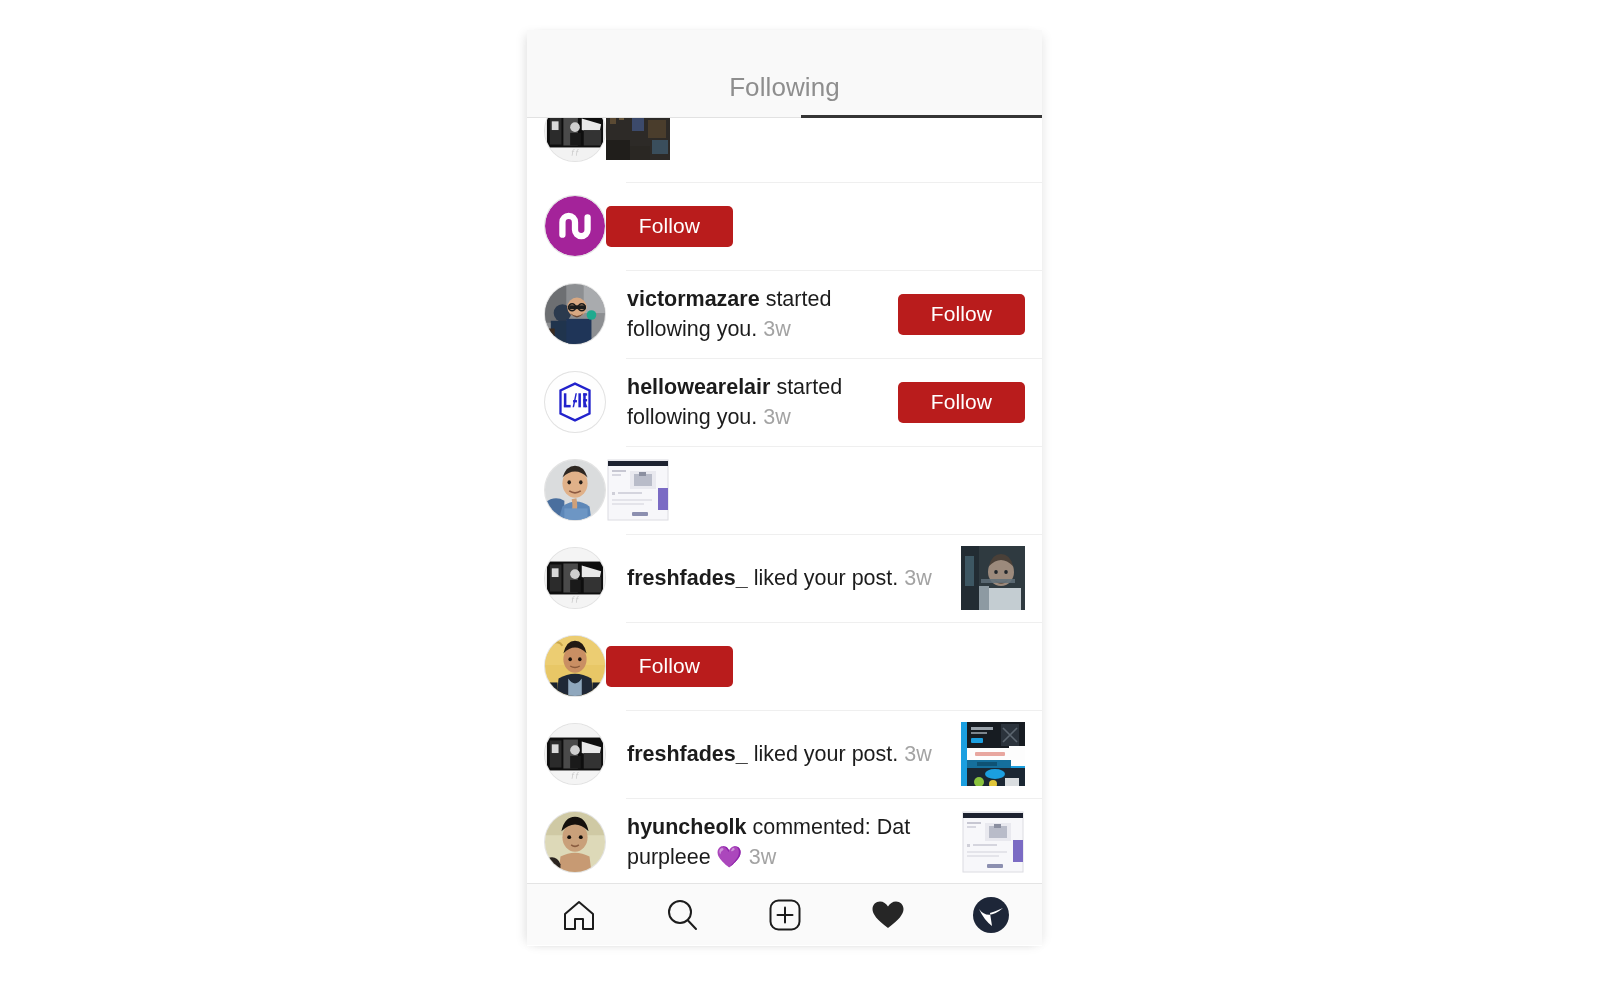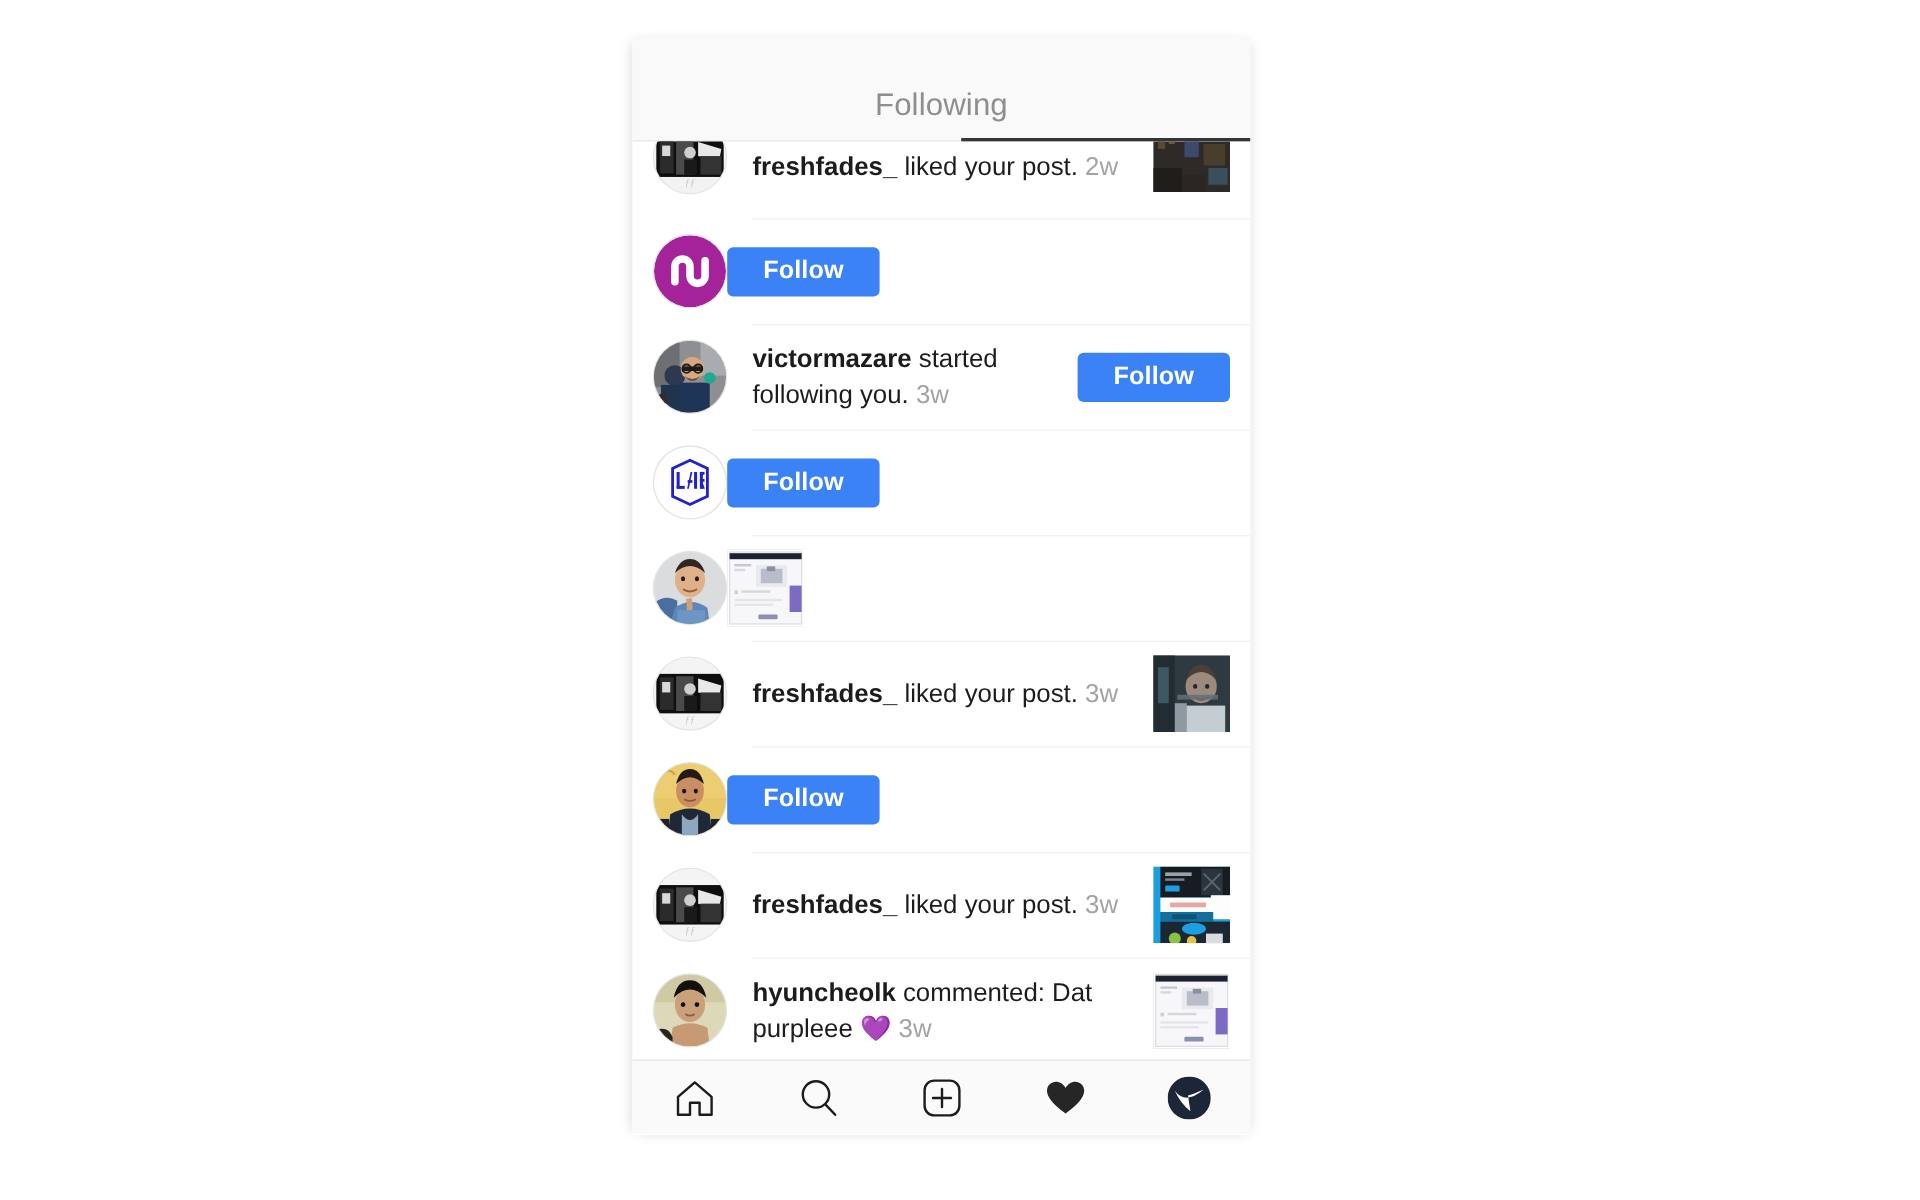--- a/index.html
+++ b/index.html
@@ -124,25 +124,25 @@
   .row-text .act   { font-weight: 400; }
   .row-text .ts    { color: #a3a3a3; font-weight: 400; }
   .row-text .emoji { font-size: 21px; }
 
   .follow-btn {
     flex: 0 0 auto;
     width: 127px;
     height: 41px;
     border: none;
     border-radius: 5px;
-    background: #3b82f6;
+    background: #b91c1c;
     color: #ffffff;
     font-family: "Liberation Sans", sans-serif;
     font-size: 21px;
-    font-weight: 700;
+    font-weight: 400;
     cursor: pointer;
     letter-spacing: 0.1px;
   }
 
   .thumb {
     flex: 0 0 auto;
     width: 64px;
     height: 64px;
     overflow: hidden;
     position: relative;
@@ -193,23 +193,20 @@
             <rect x="5" y="17" width="12" height="28" fill="#2b2b2b"></rect>
             <rect x="7" y="21" width="7" height="9" fill="#d9d9d9"></rect>
             <rect x="19" y="16" width="15" height="30" fill="#4a4a4a"></rect>
             <circle cx="31" cy="27" r="5" fill="#cfcfcf"></circle>
             <rect x="26" y="33" width="11" height="13" fill="#1a1a1a"></rect>
             <path d="M38 18 L58 24 L56 34 L38 30 Z" fill="#e8e8e8"></path>
             <rect x="40" y="30" width="18" height="16" fill="#333"></rect>
           </g>
           <text x="31" y="56" font-family="Liberation Serif, serif" font-size="9" fill="#c9c9c9" text-anchor="middle" font-style="italic">ƒƒ</text>
         </svg>
-      </div>
-      <div class="row-text">
-        <span class="uname">freshfades_</span><span class="act"> liked your post.</span> <span class="ts">2w</span>
       </div>
       <div class="thumb">
         <svg viewBox="0 0 64 64" preserveAspectRatio="none">
           <rect width="64" height="64" fill="#2d2a27"></rect>
           <rect x="0" y="0" width="64" height="10" fill="#1b1917"></rect>
           <rect x="4" y="6" width="6" height="22" fill="#5b4a33"></rect>
           <rect x="13" y="4" width="5" height="20" fill="#6b5a3e"></rect>
           <rect x="22" y="8" width="26" height="6" fill="#8d7a55"></rect>
           <rect x="20" y="14" width="30" height="5" fill="#c9b389"></rect>
           <rect x="26" y="19" width="12" height="16" fill="#3c4a6b"></rect>
@@ -268,20 +265,23 @@
             <rect x="19.5" y="34" width="7" height="2.6"></rect>
             <path d="M28.5 36.5 L31.5 22 L33 22 L30 36.5 Z"></path>
             <rect x="29" y="29" width="4" height="2.4"></rect>
             <rect x="34.5" y="22" width="2.6" height="14.5"></rect>
             <rect x="39.5" y="22" width="2.6" height="14.5"></rect>
             <rect x="39.5" y="22" width="4" height="2.4"></rect>
             <rect x="39.5" y="28" width="4" height="2.4"></rect>
             <path d="M41.5 30 L43.8 36.5 L41.3 36.5 L39.6 30.5 Z"></path>
           </g>
         </svg>
+      </div>
+      <div class="row-text">
+        <span class="uname">hellowearelair</span><span class="act"> started following you.</span> <span class="ts">3w</span>
       </div>
       <button class="follow-btn">Follow</button>
     </div>
 
     <div class="row">
       <div class="avatar">
         <svg viewBox="0 0 62 62" preserveAspectRatio="none">
           <rect width="62" height="62" fill="#dadcdd"></rect>
           <path d="M0 44 q10 -8 20 -2 L20 62 L0 62 Z" fill="#4a6f9e"></path>
           <path d="M18 48 q14 -10 28 0 L48 62 L14 62 Z" fill="#5d87b8"></path>

